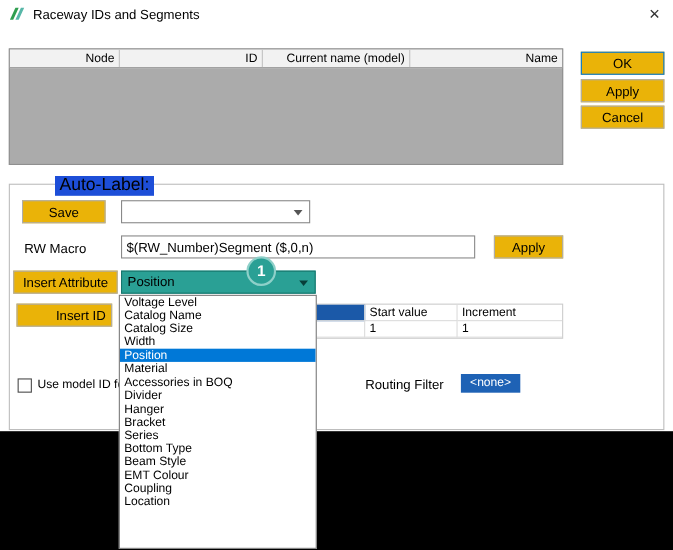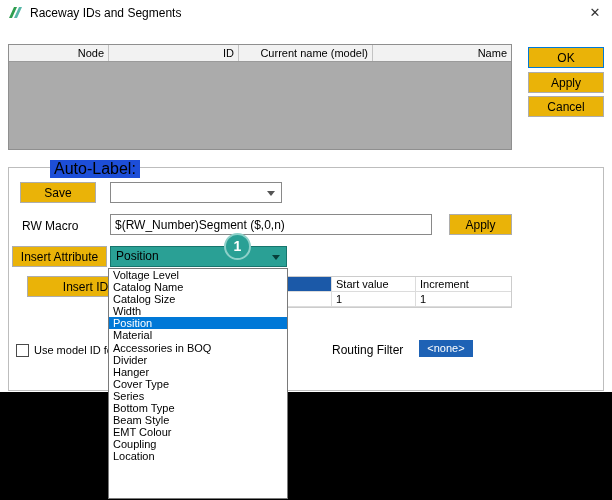--- a/index.html
+++ b/index.html
@@ -29,21 +29,21 @@
 
   
   .btn { position:absolute; background:#eab308; border:1px solid #adadad; font-size:12px;
          font-family:"Liberation Sans", sans-serif; text-align:center; cursor:pointer; }
   .btn-ok     { left:528px; top:47px; width:76px; height:21px; border-color:#0078d7; }
   .btn-apply  { left:528px; top:72px; width:76px; height:21px; }
   .btn-cancel { left:528px; top:96px; width:76px; height:21px; }
   .btn-save   { left:20px;  top:182px; width:76px; height:21px; }
   .btn-apply2 { left:449px; top:214px; width:63px; height:21px; }
   .btn-insattr{ left:12px;  top:246px; width:95px; height:21px; }
-  .btn-insid  { left:27px;  top:276px; width:87px; height:21px;padding-left:30px; }
+  .btn-insid  { left:15px;  top:276px; width:87px; height:21px;padding-left:30px; }
 
   
   .groupbox { position:absolute; left:8px; top:167px; width:596px; height:224px;
               border:1px solid #bdbdbd; }
   .group-label { position:absolute; left:14px; top:160px; background:#1d4ed8; padding:0 4px; font-size:16px;margin-left:36px; }
 
   
   .combo { position:absolute; background:#fff; border:1px solid #898989; }
   .combo-empty { left:110px; top:182px; width:172px; height:21px; }
   .combo-attr  { left:110px; top:246px; width:177px; height:21px;
@@ -158,21 +158,21 @@
 
       <div class="dd-item">Voltage Level</div>
       <div class="dd-item">Catalog Name</div>
       <div class="dd-item">Catalog Size</div>
       <div class="dd-item">Width</div>
       <div class="dd-item selected">Position</div>
       <div class="dd-item">Material</div>
       <div class="dd-item">Accessories in BOQ</div>
       <div class="dd-item">Divider</div>
       <div class="dd-item">Hanger</div>
-      <div class="dd-item">Cover Type</div>
+      <div class="dd-item">Bracket</div>
       <div class="dd-item">Series</div>
       <div class="dd-item">Bottom Type</div>
       <div class="dd-item">Beam Style</div>
       <div class="dd-item">EMT Colour</div>
       <div class="dd-item">Coupling</div>
       <div class="dd-item">Location</div>
     </div>
 
   <div class="badge">1</div>
 </div>

